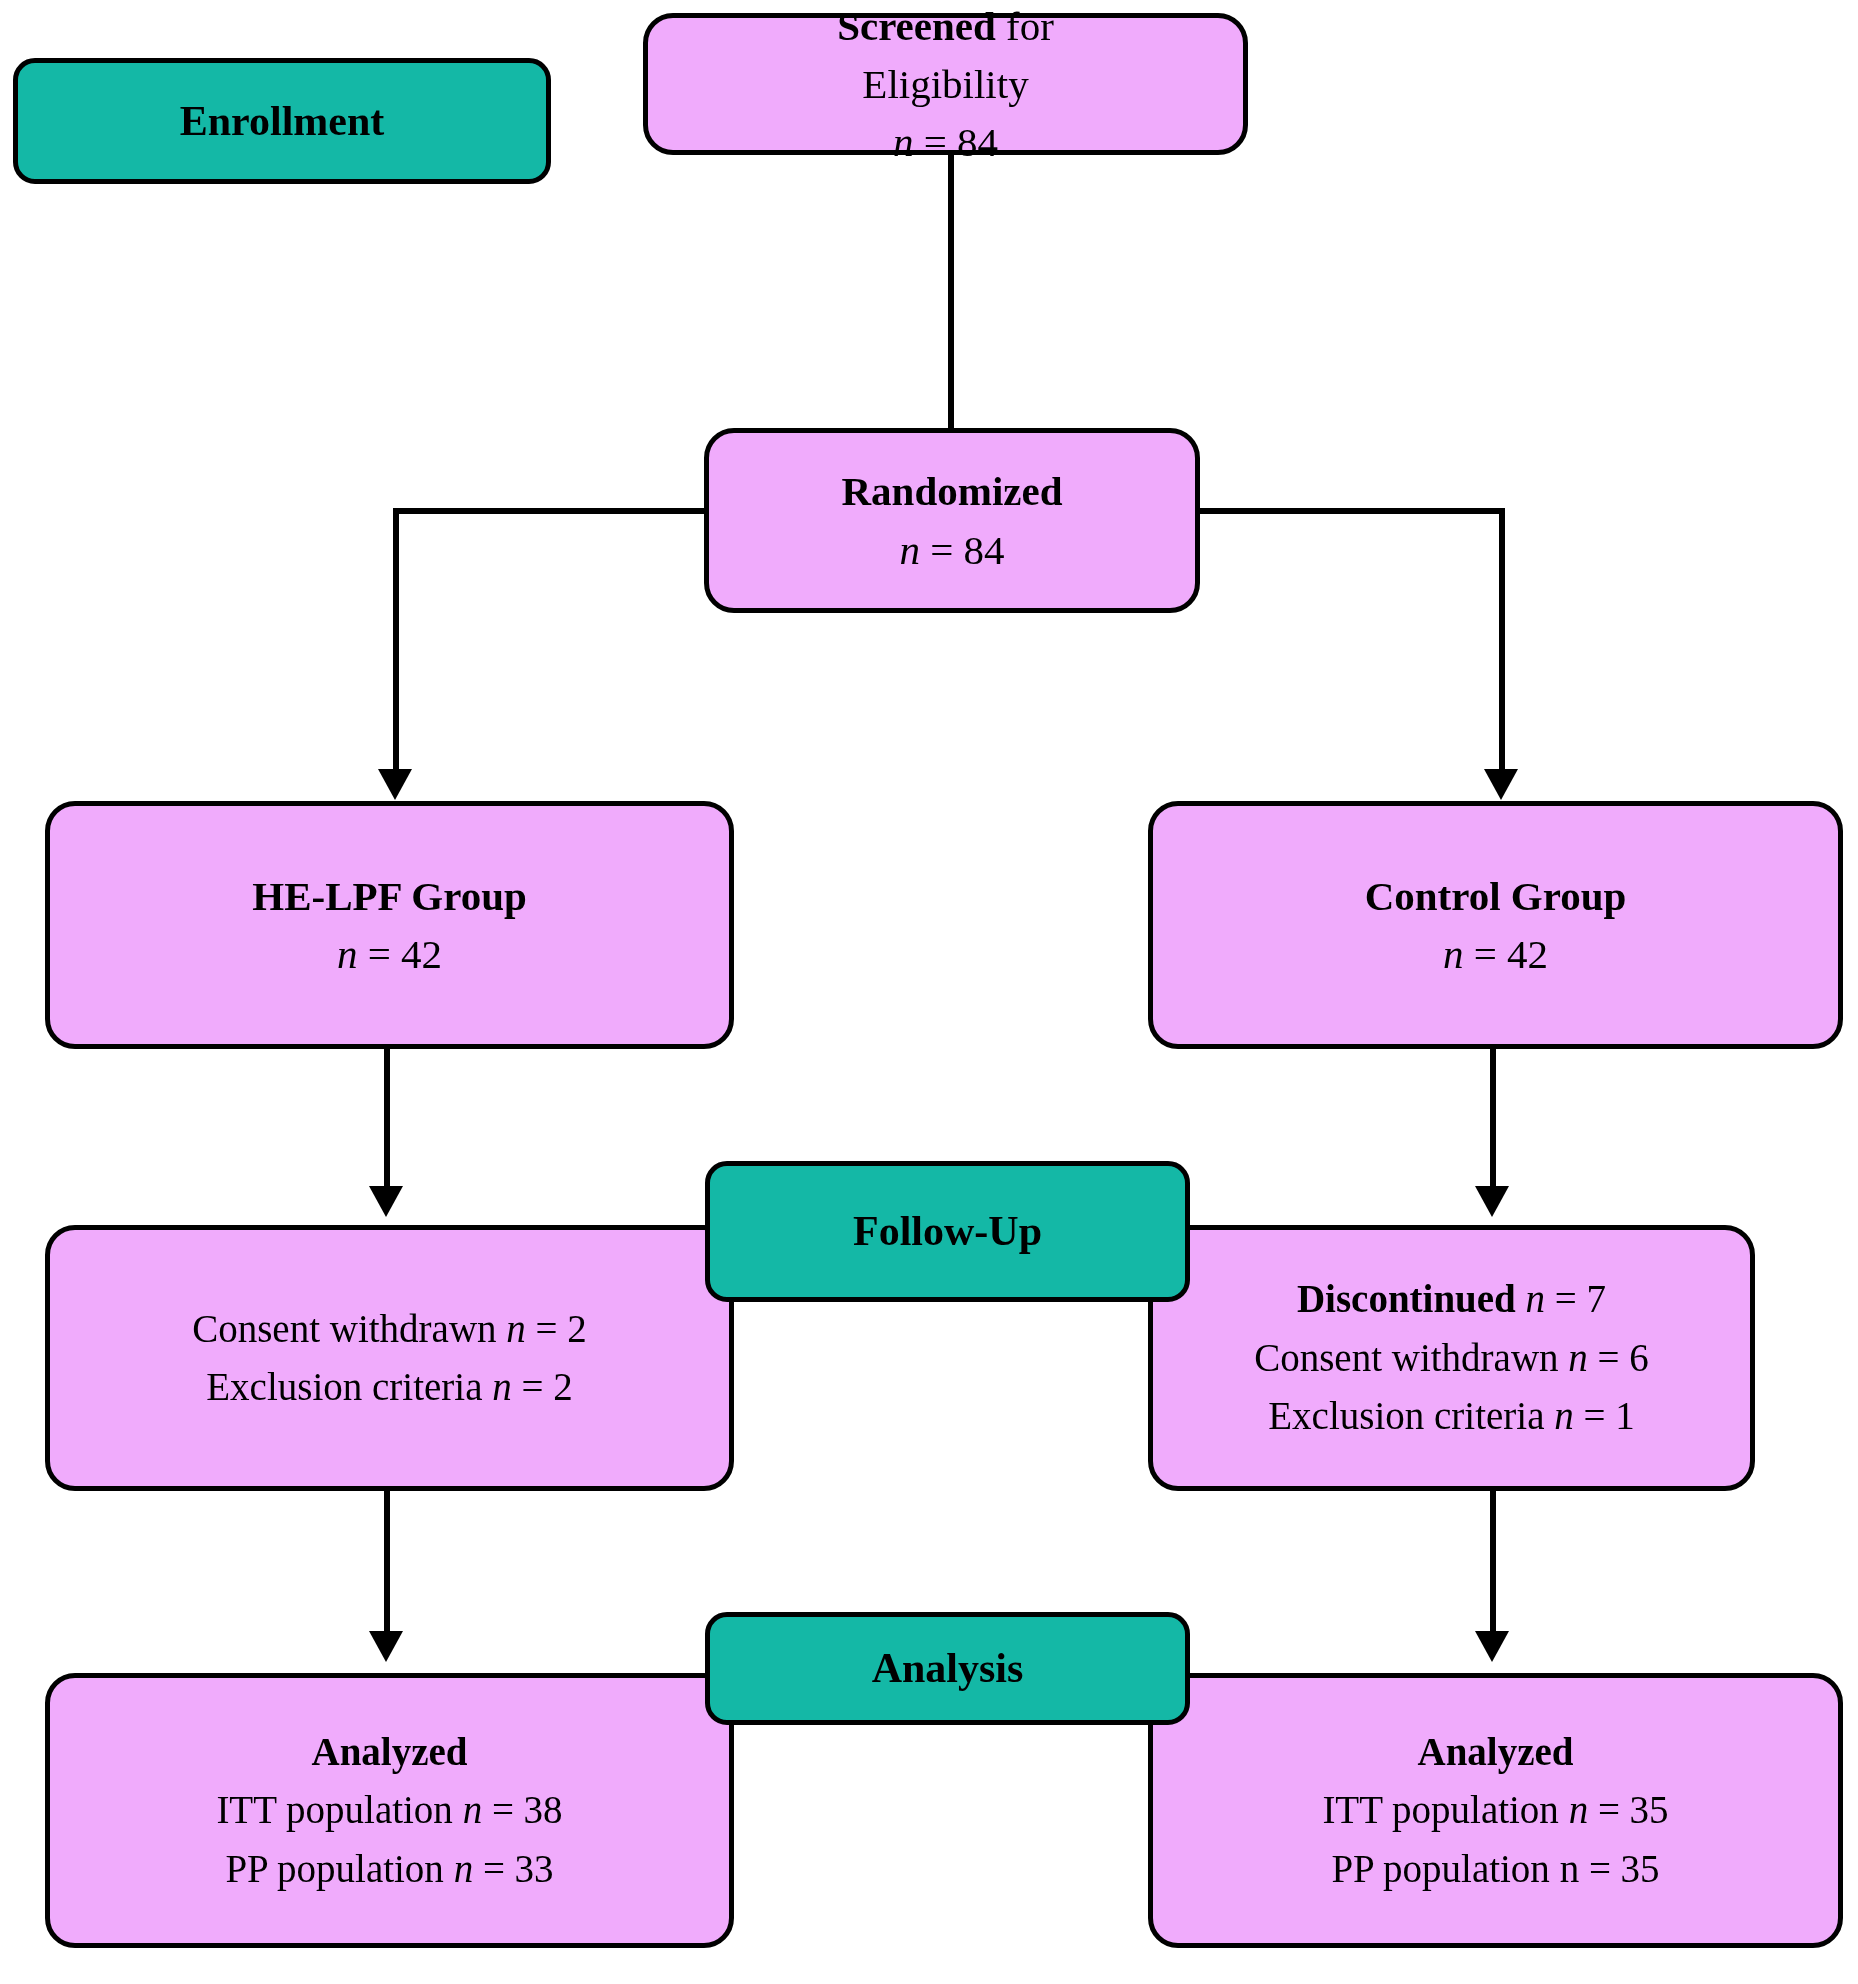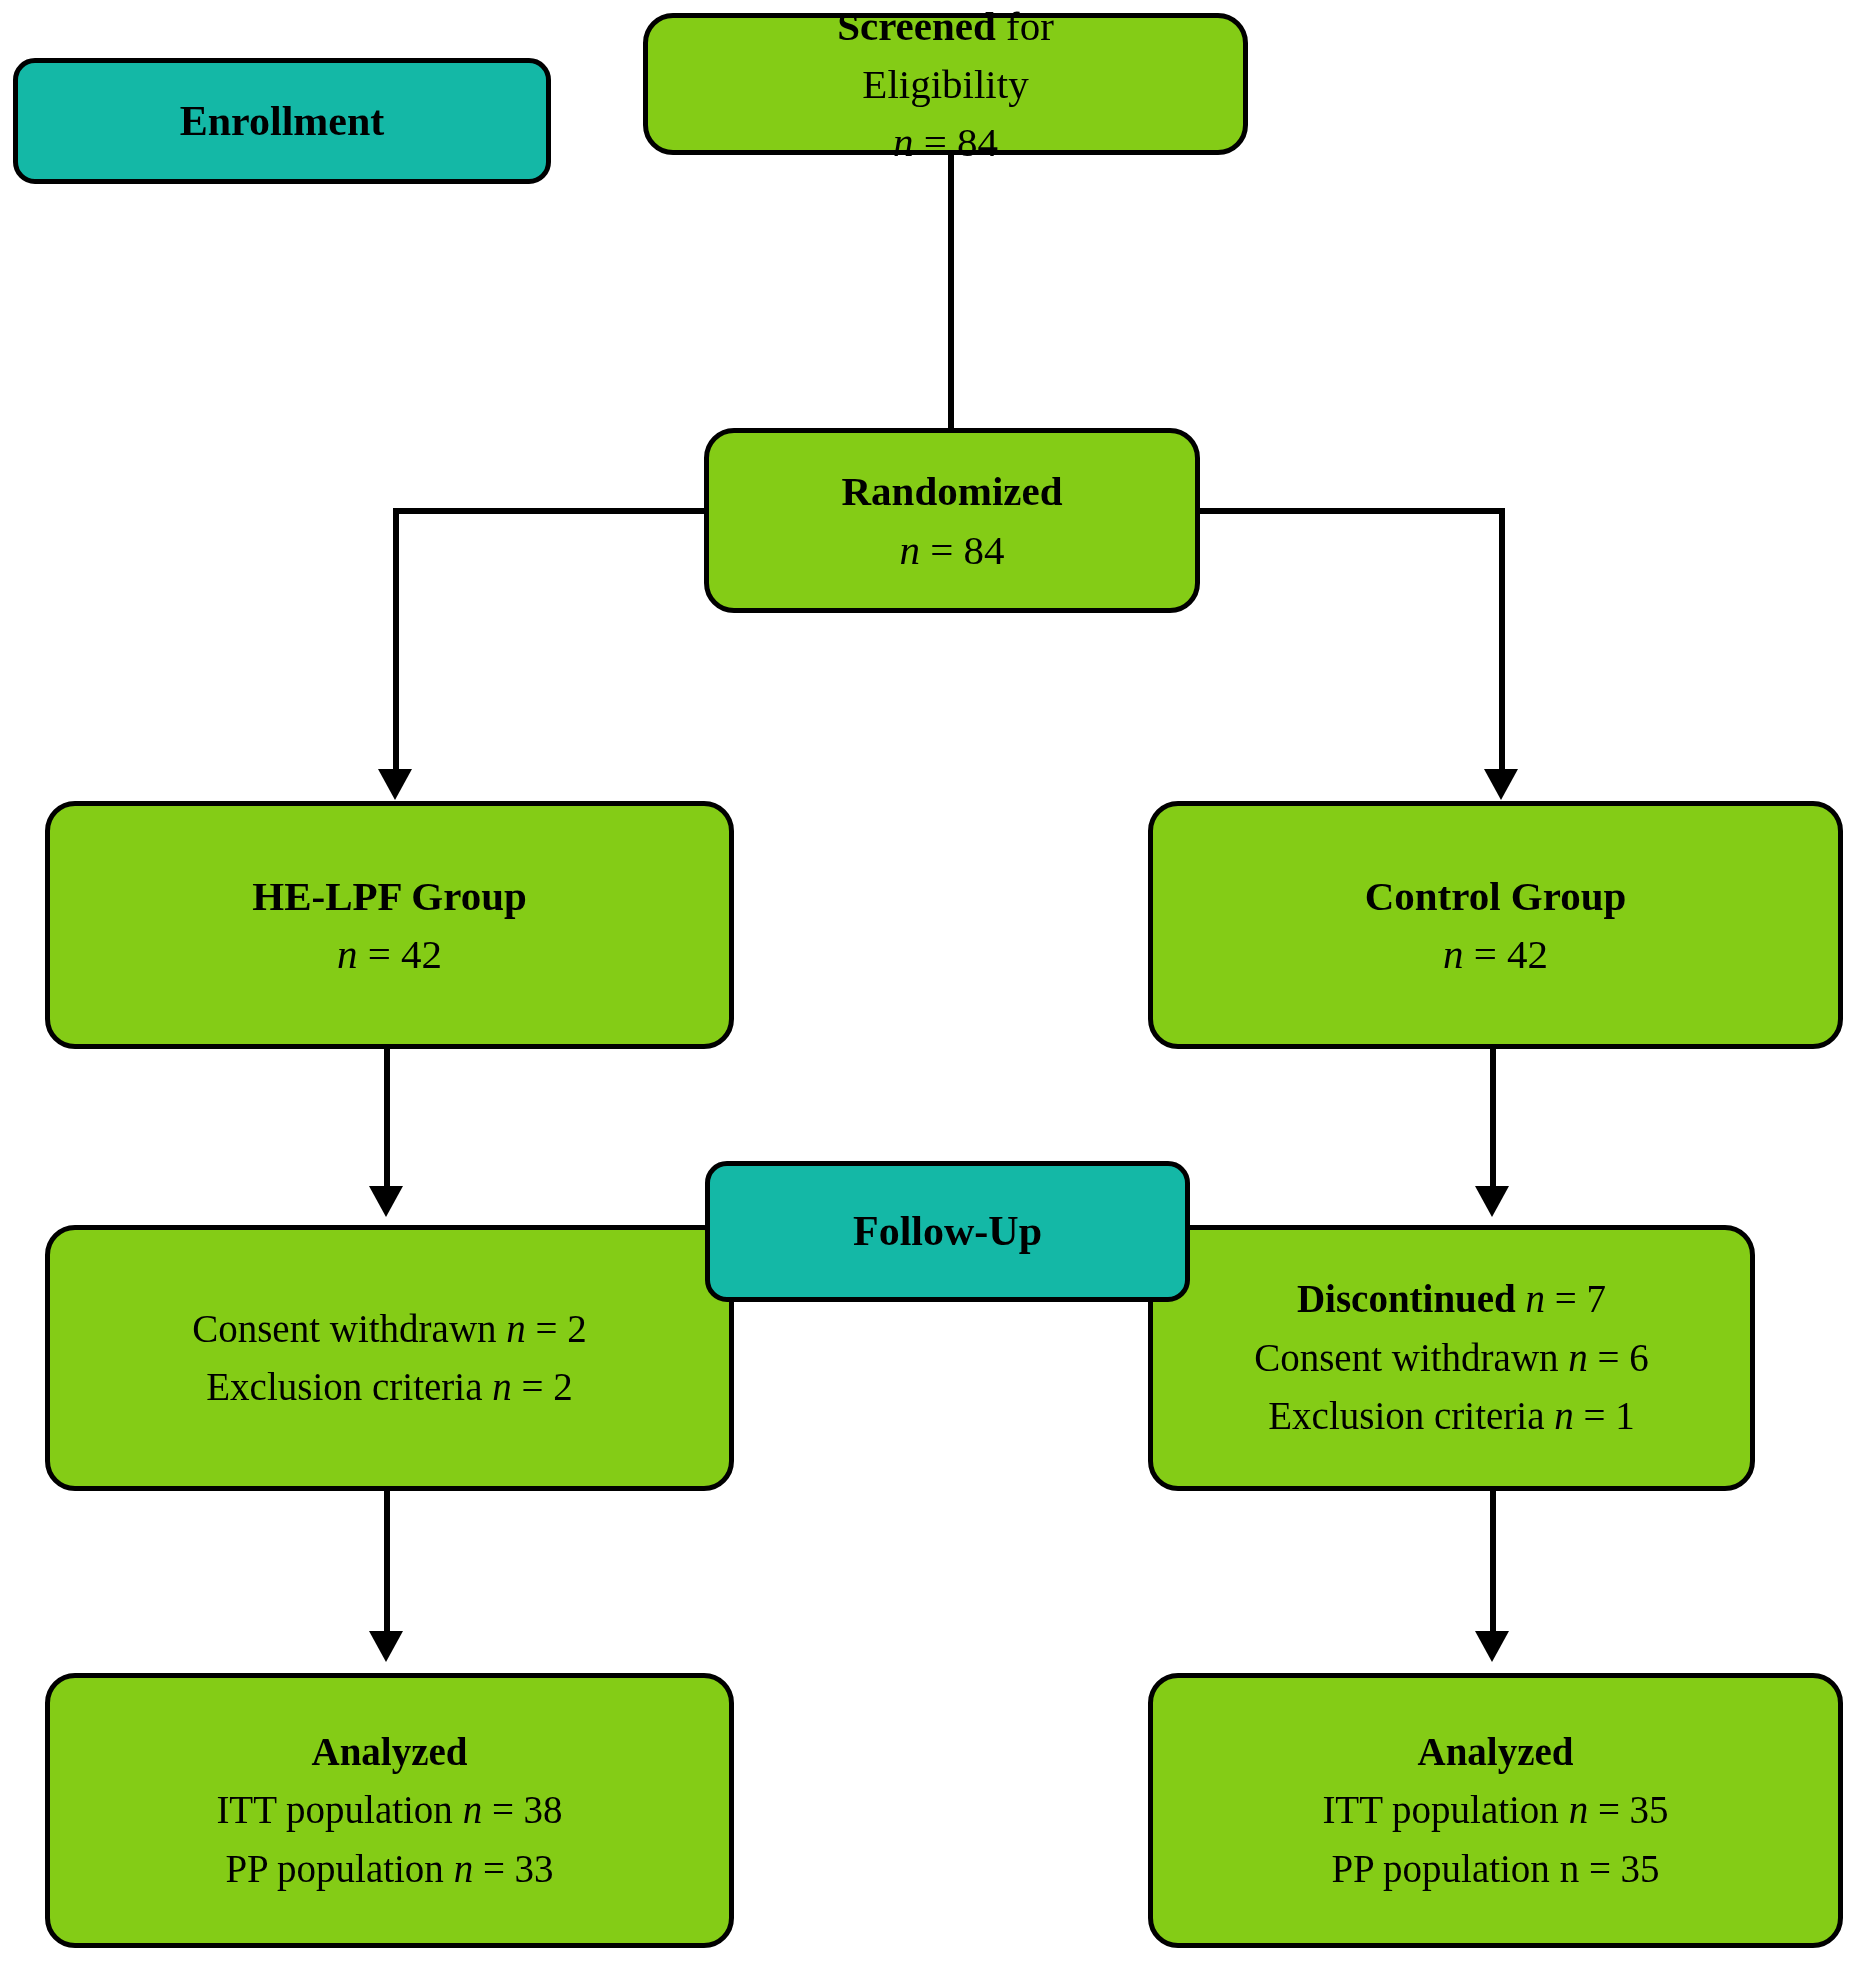--- a/index.html
+++ b/index.html
@@ -15,21 +15,21 @@
     background: #ffffff;
     font-family: "Liberation Serif", "DejaVu Serif", serif;
     overflow: hidden;
   }
   
   .node {
     position: absolute;
     box-sizing: border-box;
     border: 5.9px solid #000000;
     border-radius: 30px;
-    background: #84cc16;
+    background: #f0abfc;
     display: flex;
     flex-direction: column;
     align-items: center;
     justify-content: center;
     text-align: center;
     color: #000000;
     z-index: 3;
   }
   .stage-label {
     background: #14b8a6;
@@ -143,15 +143,18 @@
     <span class="line"><span>ITT population </span><i class="it">n</i><span> = 38</span></span>
     <span class="line"><span>PP population </span><i class="it">n</i><span> = 33</span></span>
   </div>
 
   <div class="node t-60" style="left:1148px; top:1673px; width:695px; height:275px;">
     <span class="line b">Analyzed</span>
     <span class="line"><span>ITT population </span><i class="it">n</i><span> = 35</span></span>
     <span class="line"><span>PP population </span><span>n</span><span> = 35</span></span>
   </div>
 
+  <div class="node stage-label t-64" style="left:705px; top:1612px; width:485px; height:113px;">
+    <span class="line b">Analysis</span>
+  </div>
 
 </div>
 
 
 </body></html>

